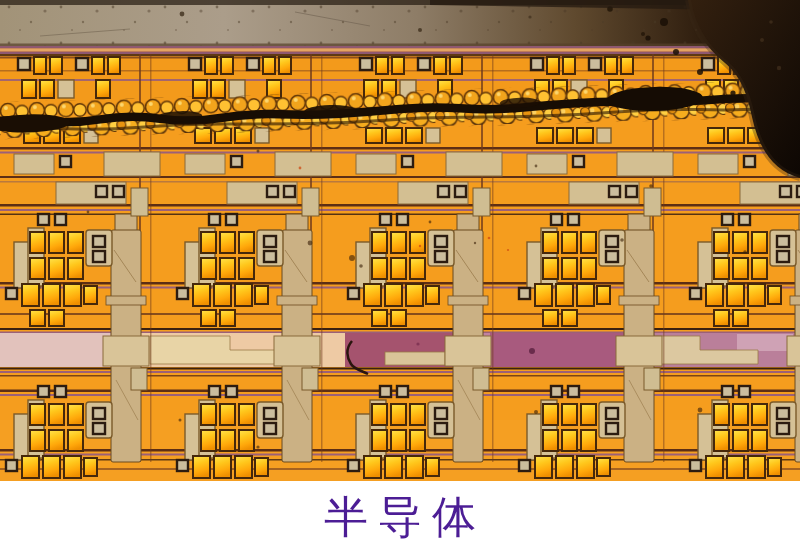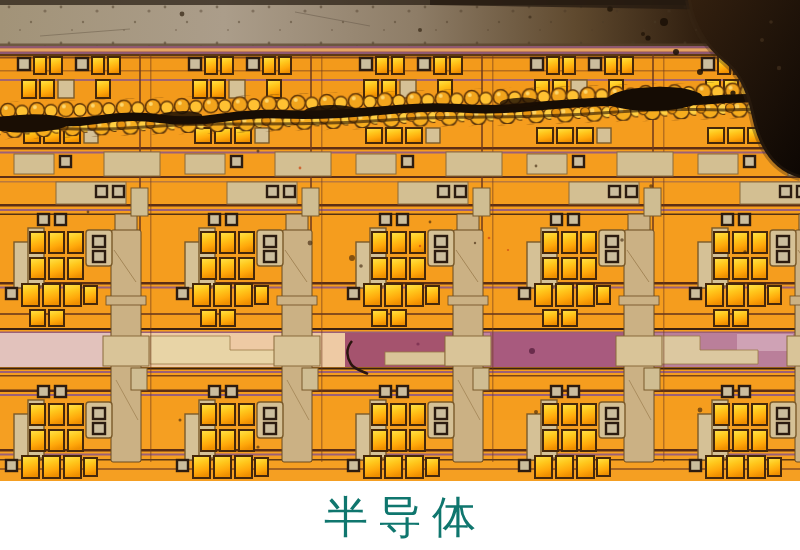--- a/index.html
+++ b/index.html
@@ -1,20 +1,20 @@
 <!DOCTYPE html>
 <html><head>
 <meta charset="utf-8">
 <style>
   html,body{margin:0;padding:0;background:#ffffff;}
   .stage{width:800px;height:550px;background:#ffffff;position:relative;overflow:hidden;
          font-family:"Liberation Sans",sans-serif;}
   .photo{display:block;width:800px;height:481px;}
   .caption{width:800px;height:69px;display:flex;align-items:center;justify-content:center;
-           font-size:44px;letter-spacing:10px;text-indent:10px;color:#0f766e;padding-top:4px;
+           font-size:44px;letter-spacing:10px;text-indent:10px;color:#4c1d95;padding-top:4px;
            box-sizing:border-box;font-family:"Liberation Sans",sans-serif;}
   svg .yr{fill:url(#gy);stroke:#46280a;stroke-width:2;}
   svg .sq{fill:#cbbd9d;stroke:#2c1c10;stroke-width:2.4;}
   svg .bp{fill:#d5c196;stroke:#7a5a2a;stroke-width:1.4;}
   svg .bb{fill:#d3bf92;stroke:#8a6a3a;stroke-width:1;}
 </style>
 </head>
 <body>
 
 <div class="stage">

